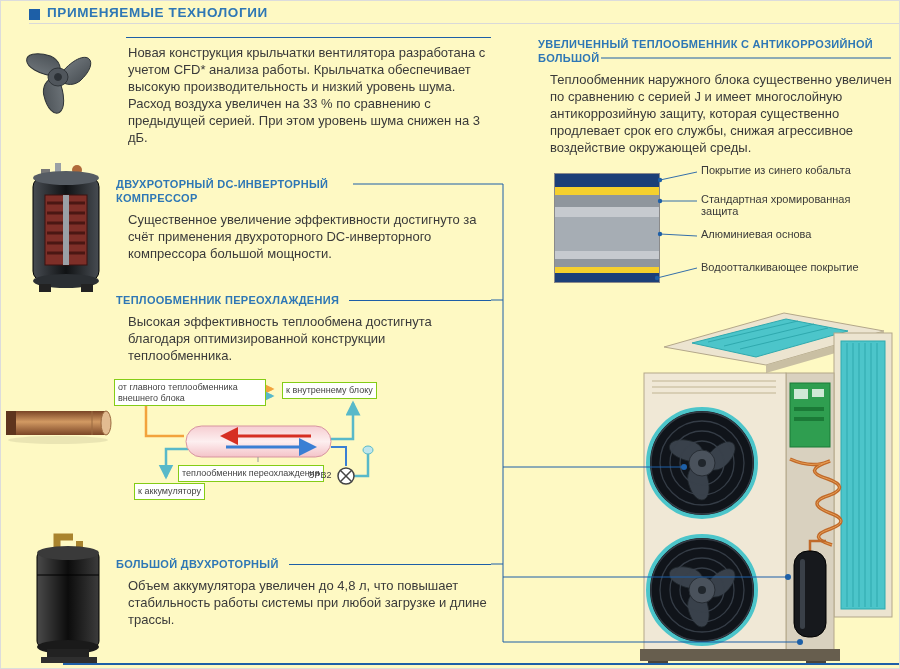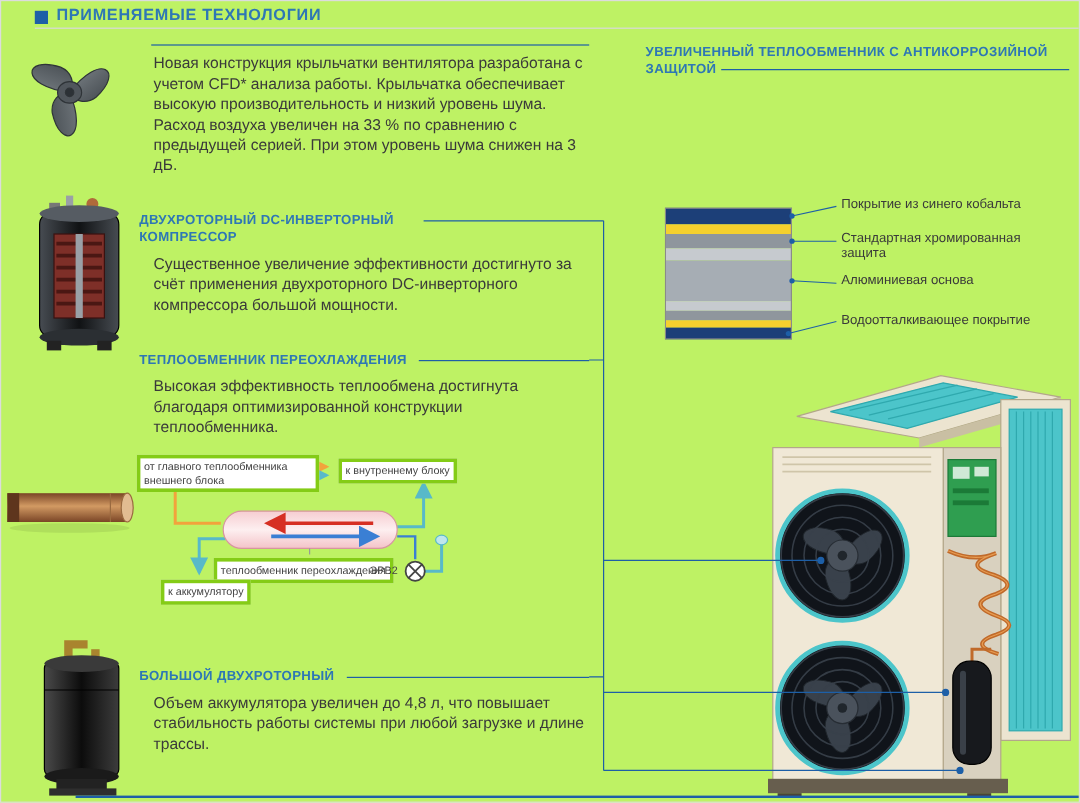--- a/index.html
+++ b/index.html
@@ -1,18 +1,18 @@
 <!DOCTYPE html>
 <html><head>
 <meta charset="utf-8">
 <style>
   html,body{margin:0;padding:0;background:#f2f2f2;}
   .page{
     position:relative;width:900px;height:669px;margin:0 auto;
-    background:#bef264;border:1px solid #dcdcdc;box-sizing:border-box;
+    background:#fef9c3;border:1px solid #dcdcdc;box-sizing:border-box;
     font-family:"Liberation Sans", sans-serif;color:#333;overflow:hidden;
   }
   
   .hdr-sq{position:absolute;left:28px;top:8px;width:11px;height:11px;background:#1d5fa7;}
   .hdr-title{position:absolute;left:46px;top:4px;font-size:13.5px;font-weight:bold;
     color:#2e77b5;letter-spacing:.6px;margin:0;}
   .hdr-rule{position:absolute;left:28px;right:0;top:22px;height:1px;background:#d9d9d9;}
   
   .sec{position:absolute;left:115px;width:375px;}
   .trow{display:flex;align-items:center;}
@@ -22,21 +22,21 @@
   .sec p,.rsec p{font-size:13px;line-height:17px;margin:6px 0 0 12px;color:#3a3a3a;}
   .rsec{position:absolute;left:537px;width:356px;}
   
   .illu{position:absolute;}
   
   .layer-label{position:absolute;font-size:11px;color:#3a3a3a;line-height:11.5px;}
   
   .subdiag{position:absolute;left:5px;top:378px;width:440px;height:132px;}
   .subdiag svg{position:absolute;left:0;top:0;}
   .dlabel{position:absolute;font-size:9px;line-height:10.5px;color:#444;background:#fff;
-    border:3px solid #84cc16;padding:2px 3px;box-sizing:border-box;}
+    border:1px solid #84cc16;padding:2px 3px;box-sizing:border-box;}
   .dlabel.noborder{border:none;background:transparent;padding:0;}
   .nowrap{white-space:nowrap;}
   
   .connector-overlay{position:absolute;left:0;top:0;pointer-events:none;}
   
   .ftr-rule{position:absolute;left:62px;right:0;bottom:3px;height:2px;background:#1d5fa7;}
 </style>
 </head>
 <body>
 
@@ -136,21 +136,22 @@
 
   <section class="sec" style="top:556px;">
     <div class="trow">
       <h2>БОЛЬШОЙ ДВУХРОТОРНЫЙ</h2>
       <span class="trule"></span>
     </div>
     <p>Объем аккумулятора увеличен до 4,8 л, что повышает стабильность работы системы при любой загрузке и длине трассы.</p>
   </section>
 
   <section class="rsec" style="top:36px;">
-    <h2>УВЕЛИЧЕННЫЙ ТЕПЛООБМЕННИК С АНТИКОРРОЗИЙНОЙ ЗАЩИТОЙ</h2>
+    <h2>УВЕЛИЧЕННЫЙ ТЕПЛООБМЕННИК С АНТИКОРРОЗИЙНОЙ БОЛЬШОЙ</h2>
+    <p>Теплообменник наружного блока существенно увеличен по сравнению с серией J и имеет многослойную антикоррозийную защиту, которая существенно продлевает срок его службы, снижая агрессивное воздействие окружающей среды.</p>
   </section>
 
   <div class="illu" style="left:553px;top:172px;">
     <svg width="106" height="110" viewBox="0 0 106 110">
       <rect x="0" y="0" width="106" height="14" fill="#1c3f78"></rect>
       <rect x="0" y="14" width="106" height="8" fill="#f5d02e"></rect>
       <rect x="0" y="22" width="106" height="12" fill="#8f969d"></rect>
       <rect x="0" y="34" width="106" height="10" fill="#c6cacf"></rect>
       <rect x="0" y="44" width="106" height="34" fill="#a6adb4"></rect>
       <rect x="0" y="78" width="106" height="8" fill="#c6cacf"></rect>

